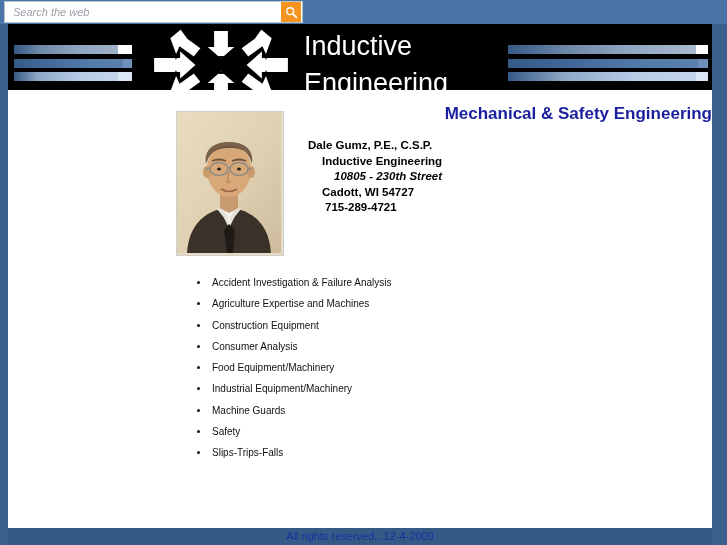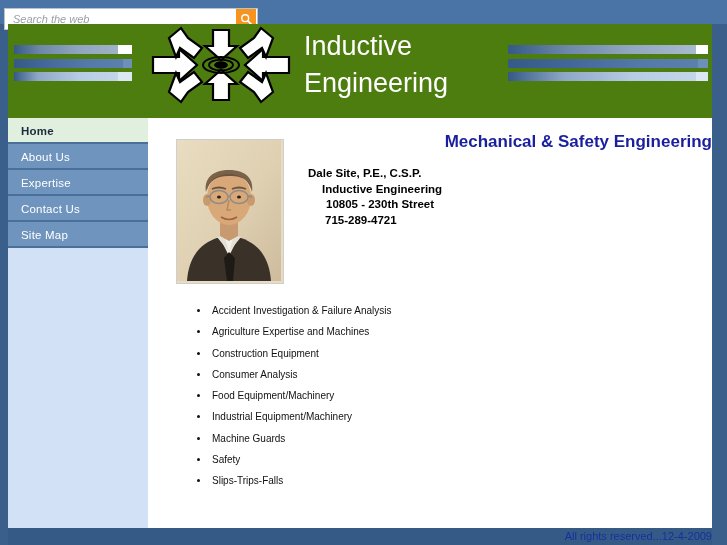--- a/index.html
+++ b/index.html
@@ -17,22 +17,22 @@
 
   
   .searchbar {
     position: absolute;
     left: 0; top: 0;
     width: 727px; height: 24px;
     background: #4a74a5;
   }
   .search-wrap {
     position: absolute;
-    left: 4px; top: 8px;
-    width: 254px; height: 22px;
+    left: 4px; top: 1px;
+    width: 299px; height: 22px;
     background: #ffffff;
     border: 1px solid #b9c3cc;
     box-sizing: border-box;
     display: flex;
     align-items: center;
   }
   .search-input {
     flex: 1 1 auto;
     border: 0;
     outline: 0;
@@ -62,22 +62,22 @@
     position: absolute;
     left: 8px; top: 24px;
     width: 704px;
     height: 521px;
     background: #ffffff;
   }
 
   
   .banner {
     position: relative;
-    height: 94px;
-    background: #4d7c0f;
+    height: 66px;
+    background: #000000;
     overflow: hidden;
   }
   .deco {
     position: absolute;
     top: 21px;
     width: 118px;
     height: 40px;
   }
   .deco.left  { left: 6px; }
   .deco.right { right: 4px; width: 200px; }
@@ -169,21 +169,21 @@
     position: absolute;
     left: 160px; top: 48px;
     width: 260px;
     font-size: 11.5px;
     font-weight: bold;
     color: #000000;
     line-height: 15.5px;
   }
   .contact .l1 { margin-left: 0px; }
   .contact .l2 { margin-left: 14px; }
-  .contact .l3 { margin-left: 18px; }
+  .contact .l3 { margin-left: 26px; font-style: italic; }
   .contact .l4 { margin-left: 14px; }
   .contact .l5 { margin-left: 17px; }
 
   .email-link {
     position: absolute;
     left: 146px; top: 144px;
     font-size: 13px;
     font-weight: bold;
     color: #1a1fc8;
     text-decoration: underline;
@@ -202,21 +202,21 @@
   }
   .svc-list li { padding-left: 2px; }
 
   
   .footer {
     position: absolute;
     left: 0; bottom: 0;
     width: 704px;
     height: 17px;
     background: #355a86;
-    text-align: right;
+    text-align: center;
     color: #1a2f9e;
     font-size: 11px;
     line-height: 17px;
   }
 </style>
 </head>
 <body>
 
 <div class="searchbar">
   <div class="search-wrap">
@@ -271,37 +271,20 @@
 
     <div class="deco right">
       <div class="bar b1"></div>
       <div class="bar b2"></div>
       <div class="bar b3"></div>
     </div>
   </div>
 
   <div class="body-row">
 
-    <nav class="sidebar">
-      <div class="nav-item active">
-        <span>Home</span>
-      </div>
-      <div class="nav-item">
-        <span>About Us</span>
-      </div>
-      <div class="nav-item">
-        <span>Expertise</span>
-      </div>
-      <div class="nav-item">
-        <span>Contact Us</span>
-      </div>
-      <div class="nav-item">
-        <span>Site Map</span>
-      </div>
-    </nav>
 
     <main class="content">
 
       <h1 class="headline">Mechanical &amp; Safety Engineering</h1>
 
       <div class="photo">
         <svg width="104" height="141" viewBox="0 0 104 141">
           <defs>
             <linearGradient id="bg" x1="0" y1="0" x2="1" y2="1">
               <stop offset="0" stop-color="#e9dcc0"></stop>
@@ -344,23 +327,24 @@
           <path d="M35,49 Q42,46 49,49" stroke="#6b5340" stroke-width="1.8" fill="none"></path>
           <path d="M55,49 Q62,46 69,49" stroke="#6b5340" stroke-width="1.8" fill="none"></path>
 
           <path d="M52,60 L50,70 L54,70" stroke="#b8875c" stroke-width="1.4" fill="none"></path>
 
           <path d="M44,77 Q52,82 60,77" stroke="#9c6044" stroke-width="1.6" fill="none"></path>
         </svg>
       </div>
 
       <div class="contact">
-        <div class="l1">Dale Site, P.E., C.S.P.</div>
+        <div class="l1">Dale Gumz, P.E., C.S.P.</div>
         <div class="l2">Inductive Engineering</div>
         <div class="l3">10805 - 230th Street</div>
+        <div class="l4">Cadott, WI 54727</div>
         <div class="l5">715-289-4721</div>
       </div>
 
 
       <ul class="svc-list">
         <li>Accident Investigation &amp; Failure Analysis</li>
         <li>Agriculture Expertise and Machines</li>
         <li>Construction Equipment</li>
         <li>Consumer Analysis</li>
         <li>Food Equipment/Machinery</li>

